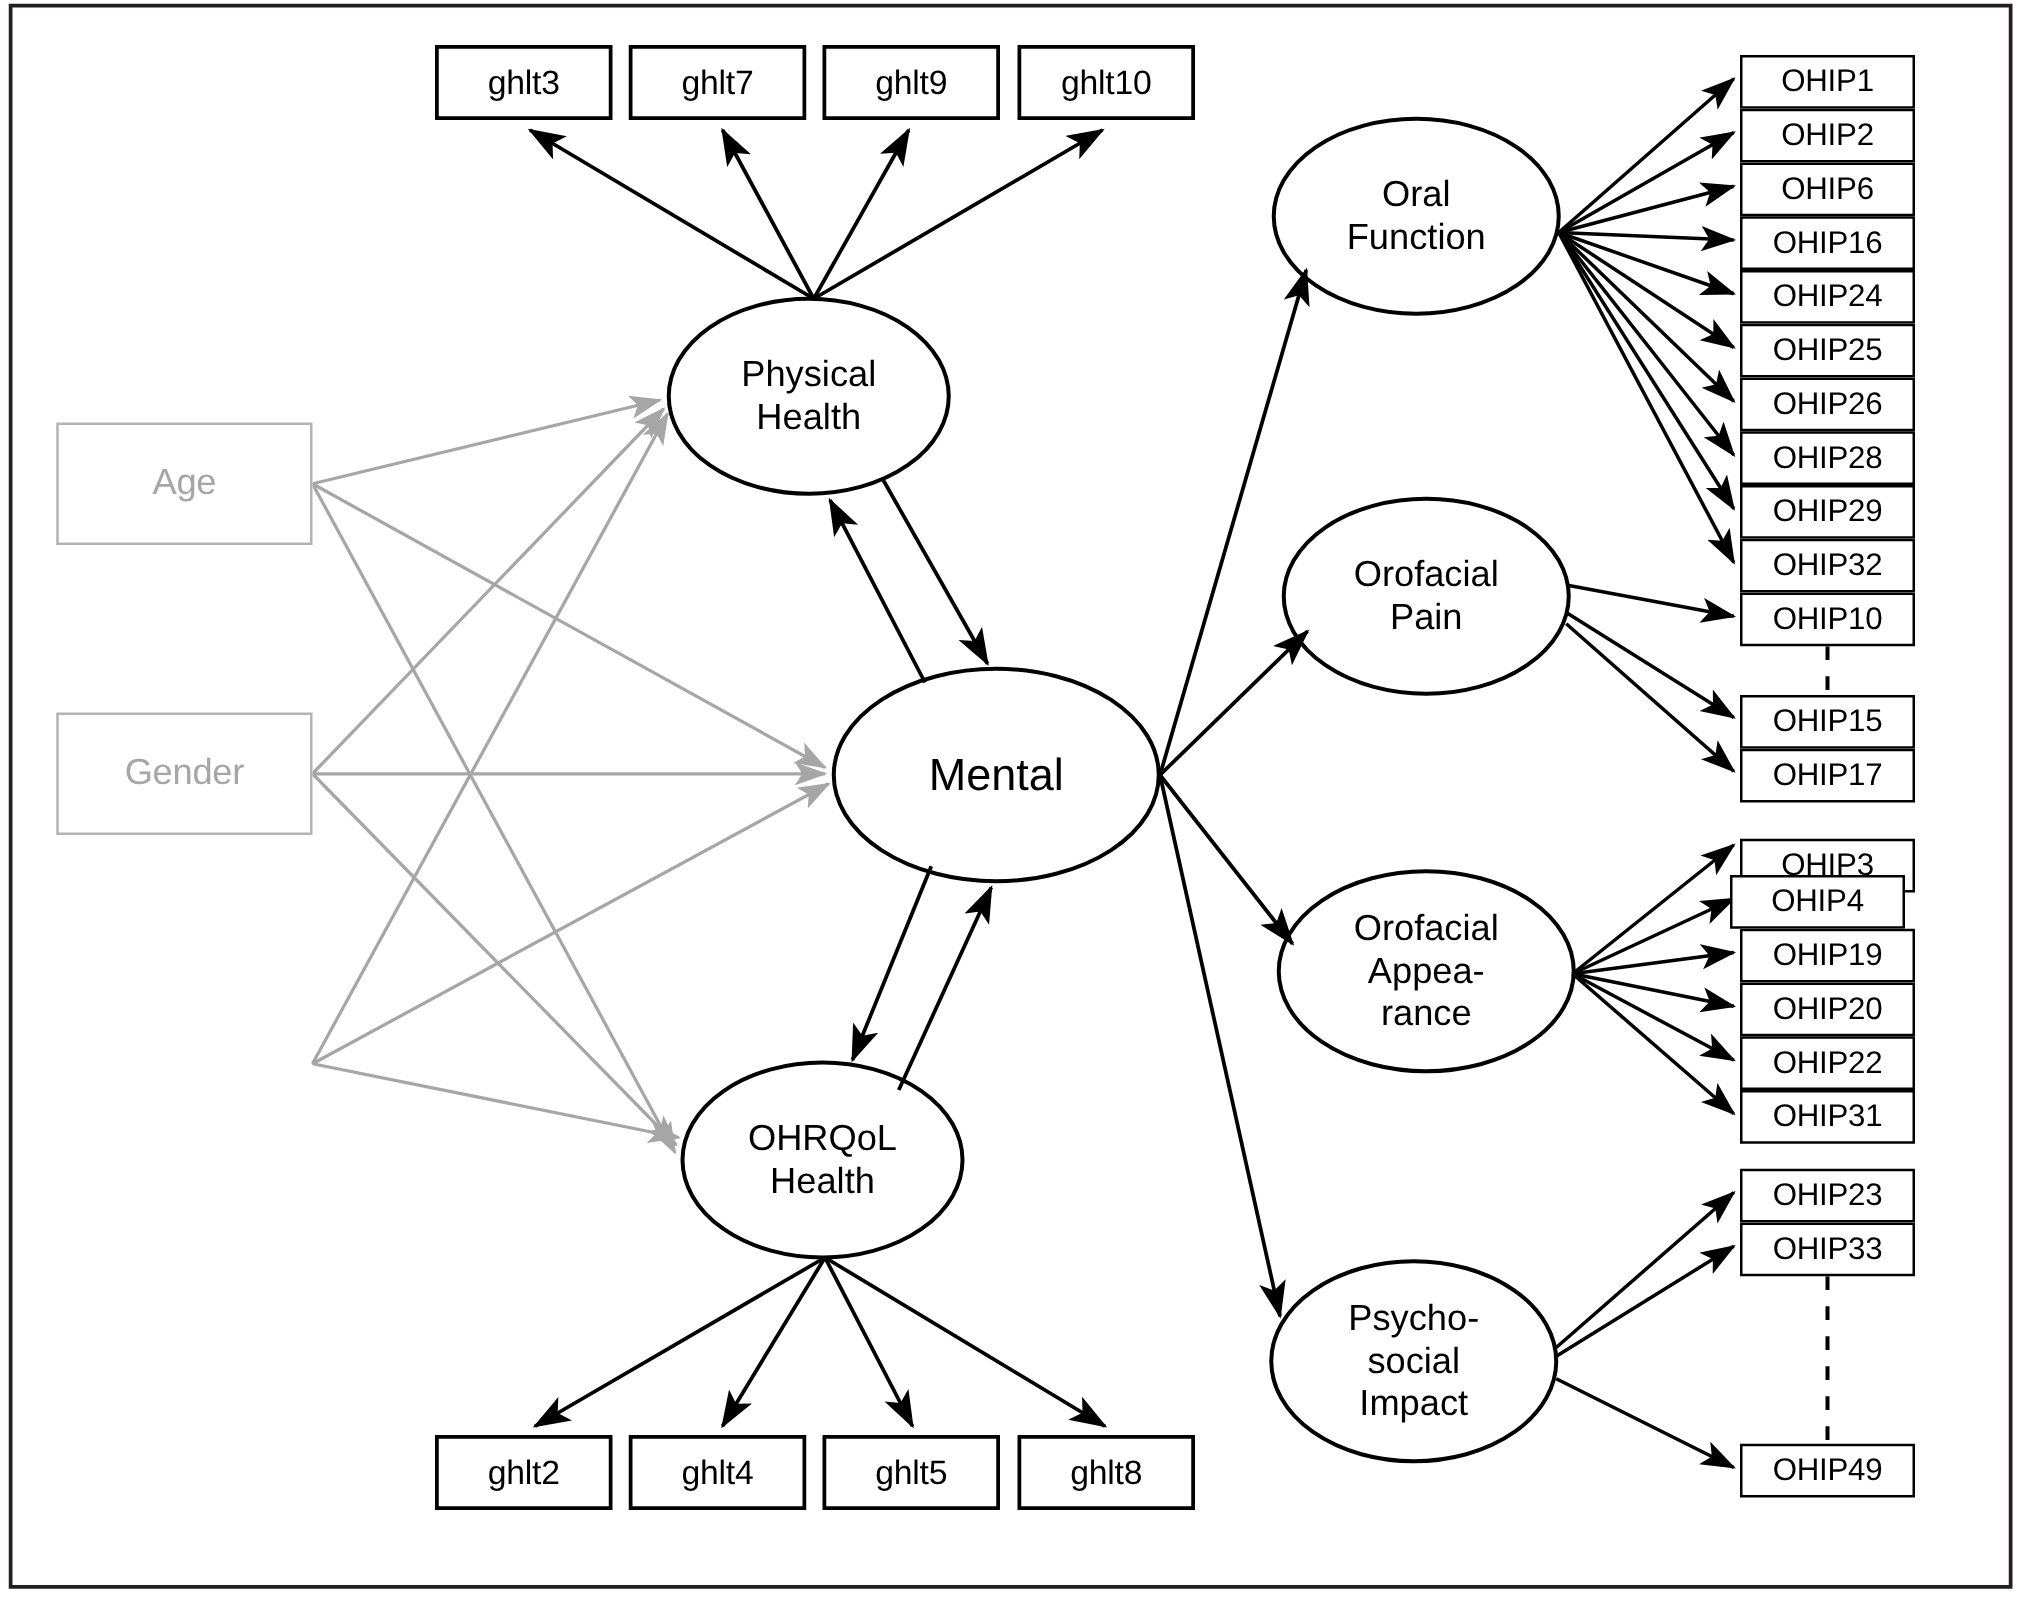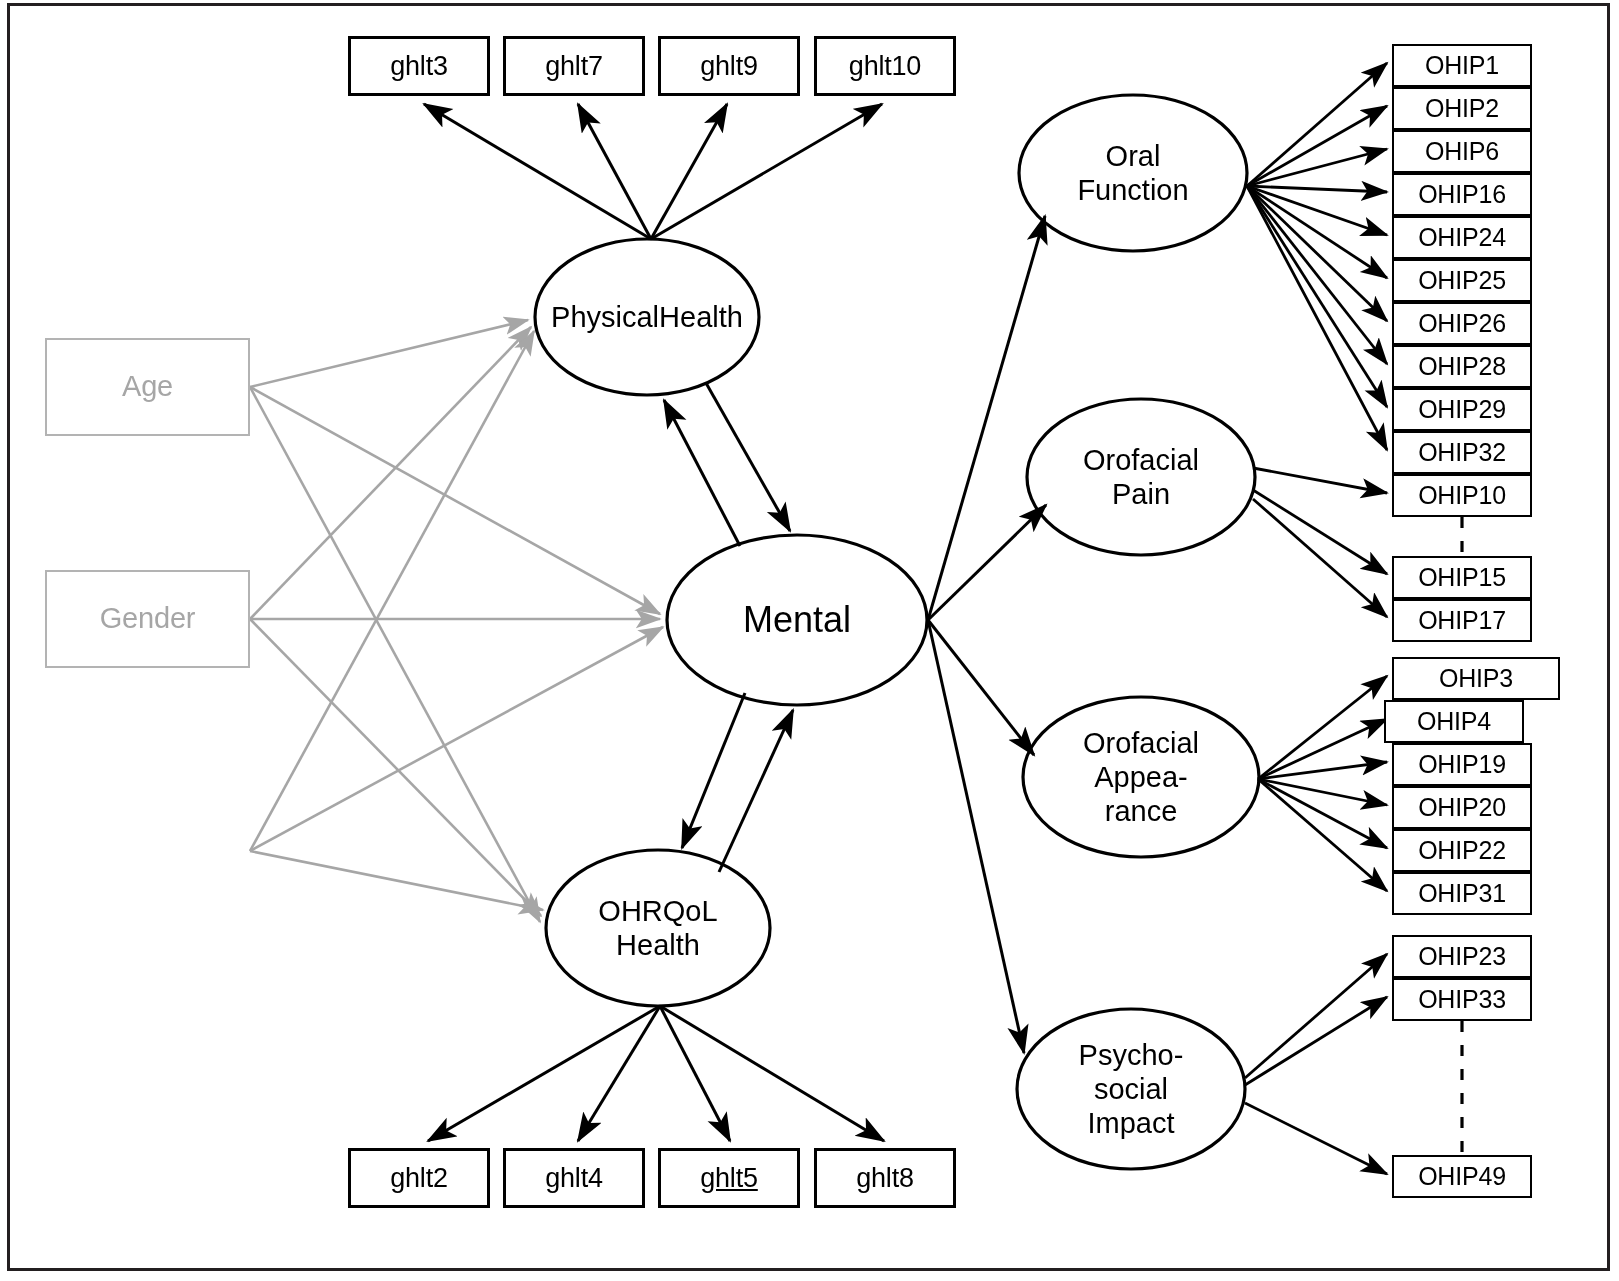--- a/index.html
+++ b/index.html
@@ -148,21 +148,21 @@
     </g>
   </svg>
 
   <div class="node-box cov-box" style="left:45px;top:570px;width:205px;height:98px;">
     <span>Gender</span>
   </div>
   <div class="node-box cov-box" style="left:45px;top:338px;width:205px;height:98px;">
     <span>Age</span>
   </div>
 
-  <div class="ellipse-label" style="left:535px;top:239px;width:224px;height:156px;flex-direction:row;">
+  <div class="ellipse-label" style="left:535px;top:239px;width:224px;height:156px;flex-direction:column;">
     <span>Physical</span>
     <span>Health</span>
   </div>
 
   <div class="ellipse-label" style="left:546px;top:850px;width:224px;height:156px;flex-direction:column;">
     <span>OHRQoL</span>
     <span>Health</span>
   </div>
 
   <div class="ellipse-label big" style="left:667px;top:535px;width:260px;height:170px;">
@@ -203,21 +203,21 @@
       </div>
       <div class="node-box" style="left: 814px; top: 36px; width: 142px; height: 60px;">
         <span>ghlt10</span>
       </div>
       <div class="node-box" style="left: 348px; top: 1148px; width: 142px; height: 60px;">
         <span>ghlt2</span>
       </div>
       <div class="node-box" style="left: 503px; top: 1148px; width: 142px; height: 60px;">
         <span>ghlt4</span>
       </div>
-      <div class="node-box" style="left: 658px; top: 1148px; width: 142px; height: 60px; text-decoration: underline;">
+      <div class="node-box" style="left: 658px; top: 1148px; width: 142px; height: 60px;">
         <span>ghlt5</span>
       </div>
       <div class="node-box" style="left: 814px; top: 1148px; width: 142px; height: 60px;">
         <span>ghlt8</span>
       </div>
       <div class="node-box ohip-box" style="left: 1392px; top: 44px; width: 140px; height: 43px;">
         <span>OHIP1</span>
       </div>
       <div class="node-box ohip-box" style="left: 1392px; top: 87px; width: 140px; height: 43px;">
         <span>OHIP2</span>
@@ -248,21 +248,21 @@
       </div>
       <div class="node-box ohip-box" style="left: 1392px; top: 474px; width: 140px; height: 43px;">
         <span>OHIP10</span>
       </div>
       <div class="node-box ohip-box" style="left: 1392px; top: 556px; width: 140px; height: 43px;">
         <span>OHIP15</span>
       </div>
       <div class="node-box ohip-box" style="left: 1392px; top: 599px; width: 140px; height: 43px;">
         <span>OHIP17</span>
       </div>
-      <div class="node-box ohip-box" style="left: 1392px; top: 657px; width: 168px; height: 43px;">
+      <div class="node-box ohip-box" style="left: 1392px; top: 671px; width: 140px; height: 43px;">
         <span>OHIP3</span>
       </div>
       <div class="node-box ohip-box" style="left: 1384px; top: 700px; width: 140px; height: 43px;">
         <span>OHIP4</span>
       </div>
       <div class="node-box ohip-box" style="left: 1392px; top: 743px; width: 140px; height: 43px;">
         <span>OHIP19</span>
       </div>
       <div class="node-box ohip-box" style="left: 1392px; top: 786px; width: 140px; height: 43px;">
         <span>OHIP20</span>

